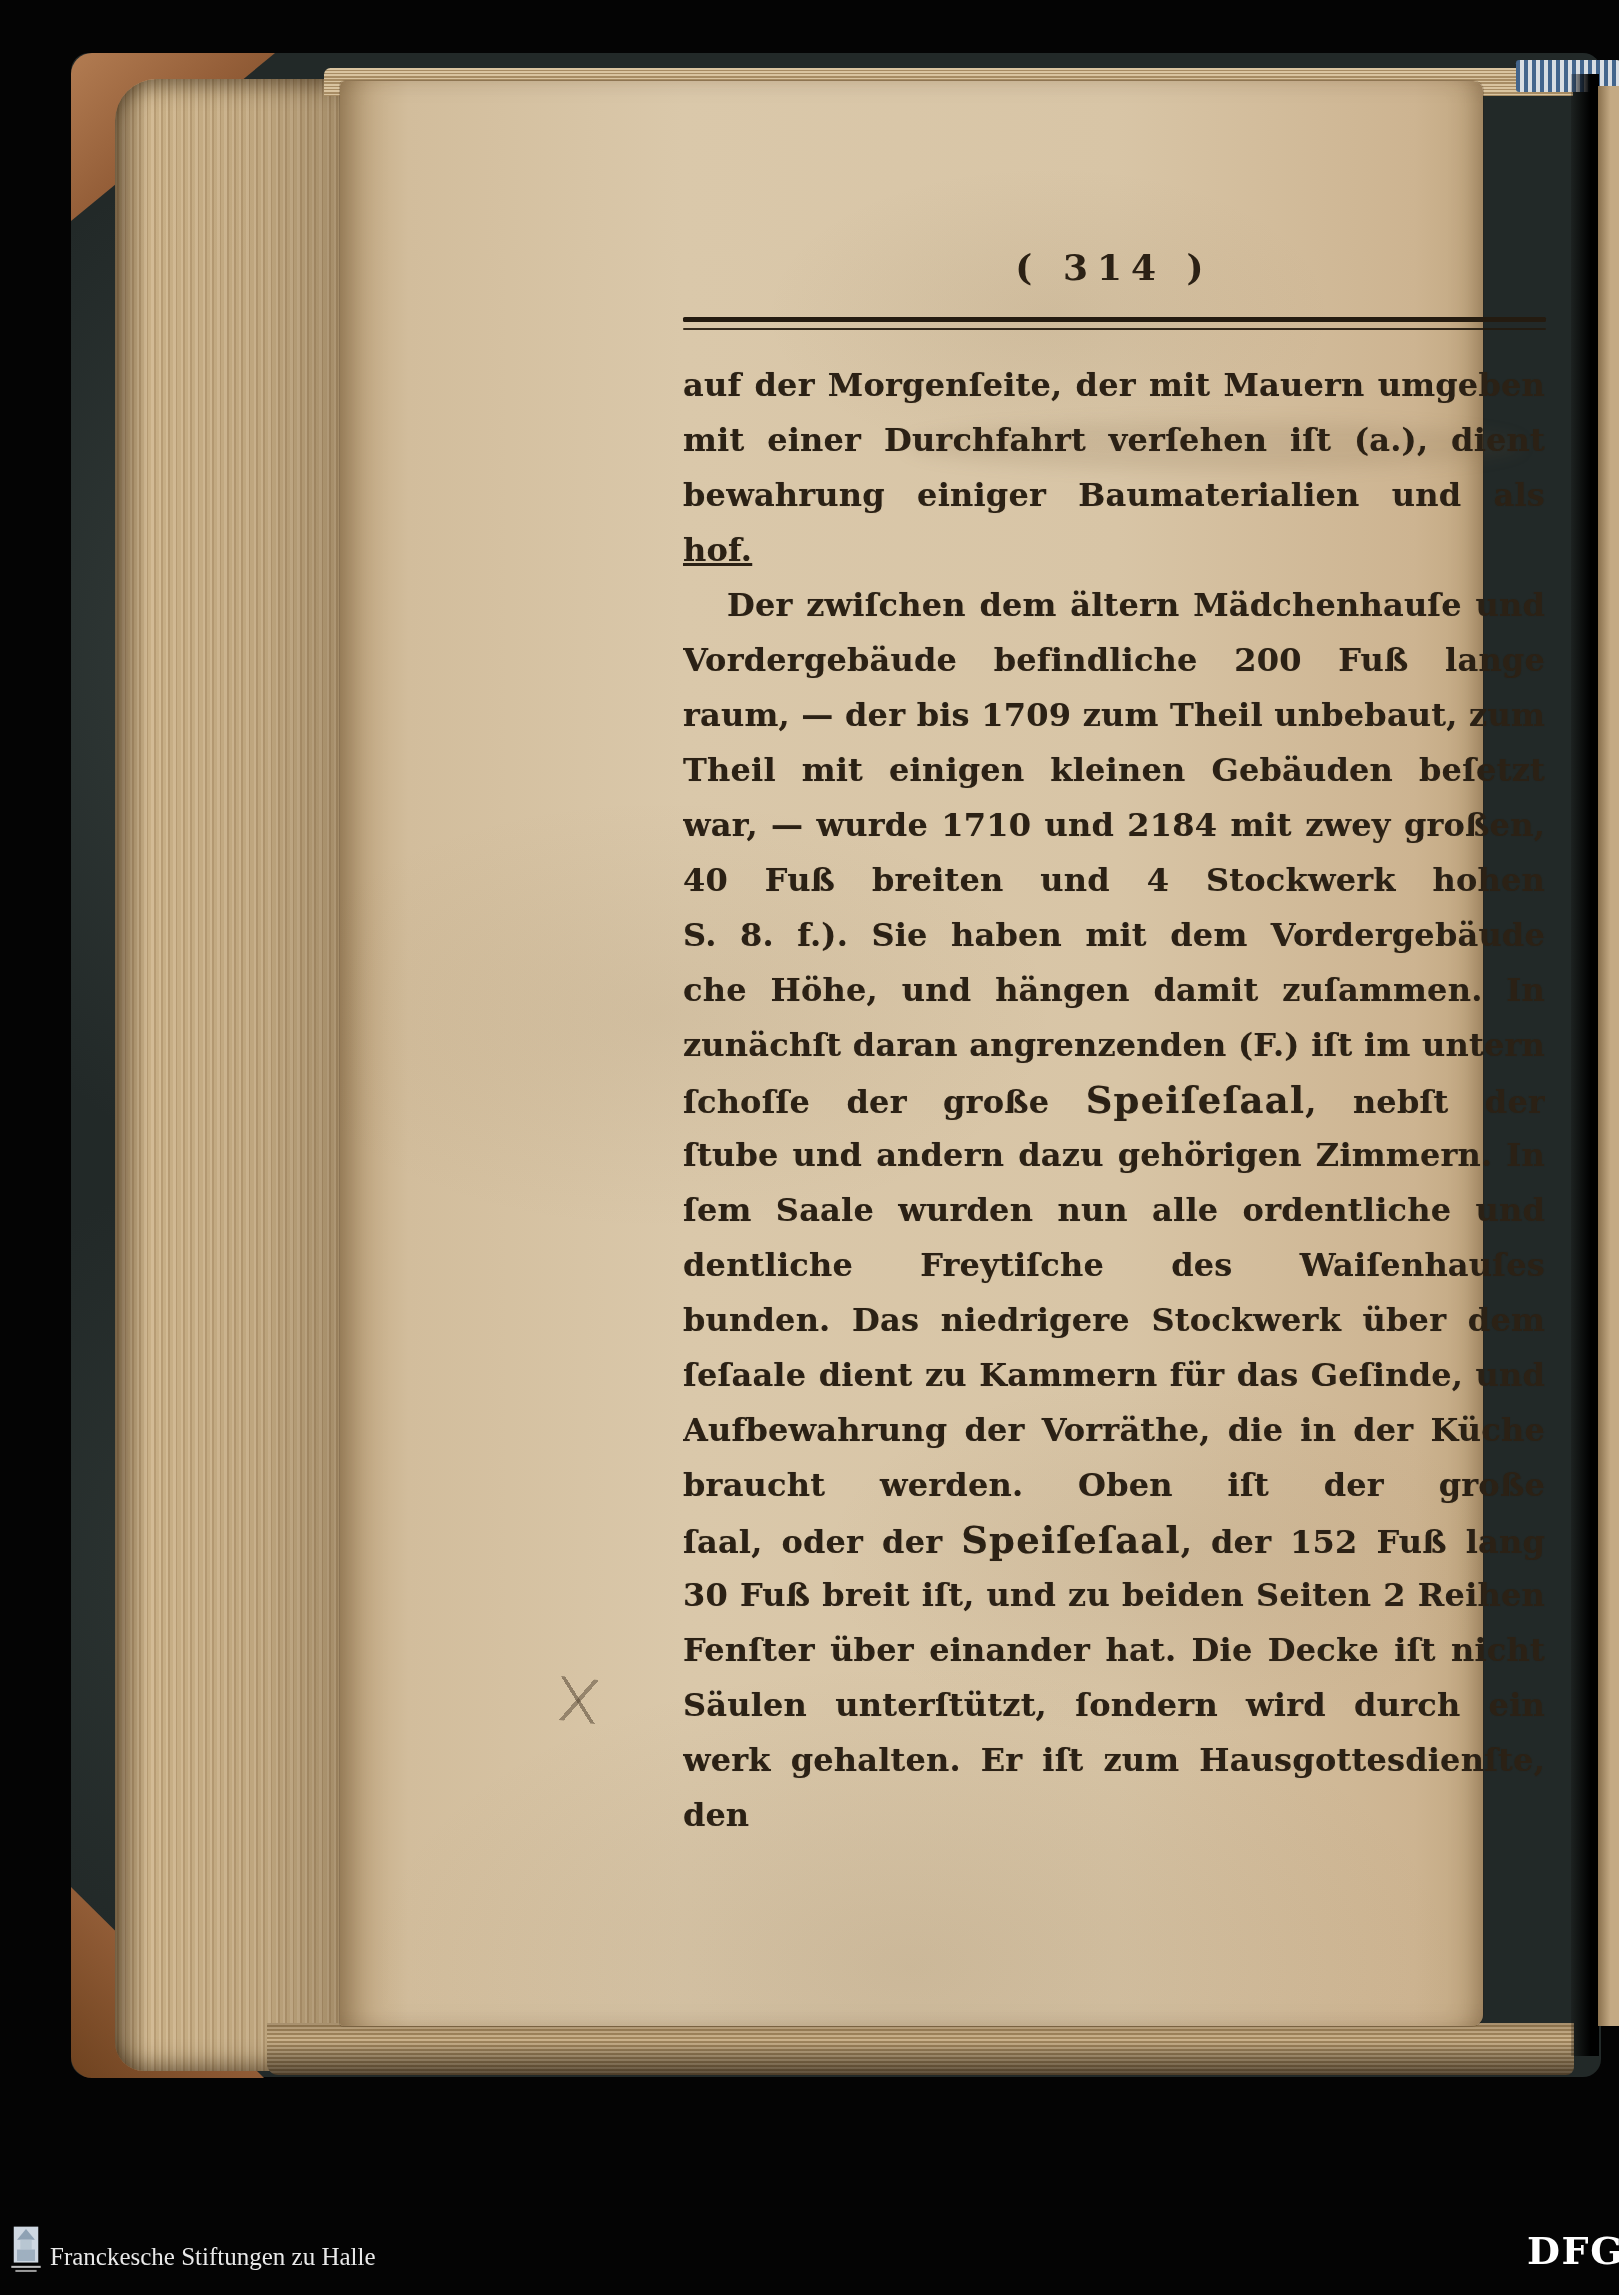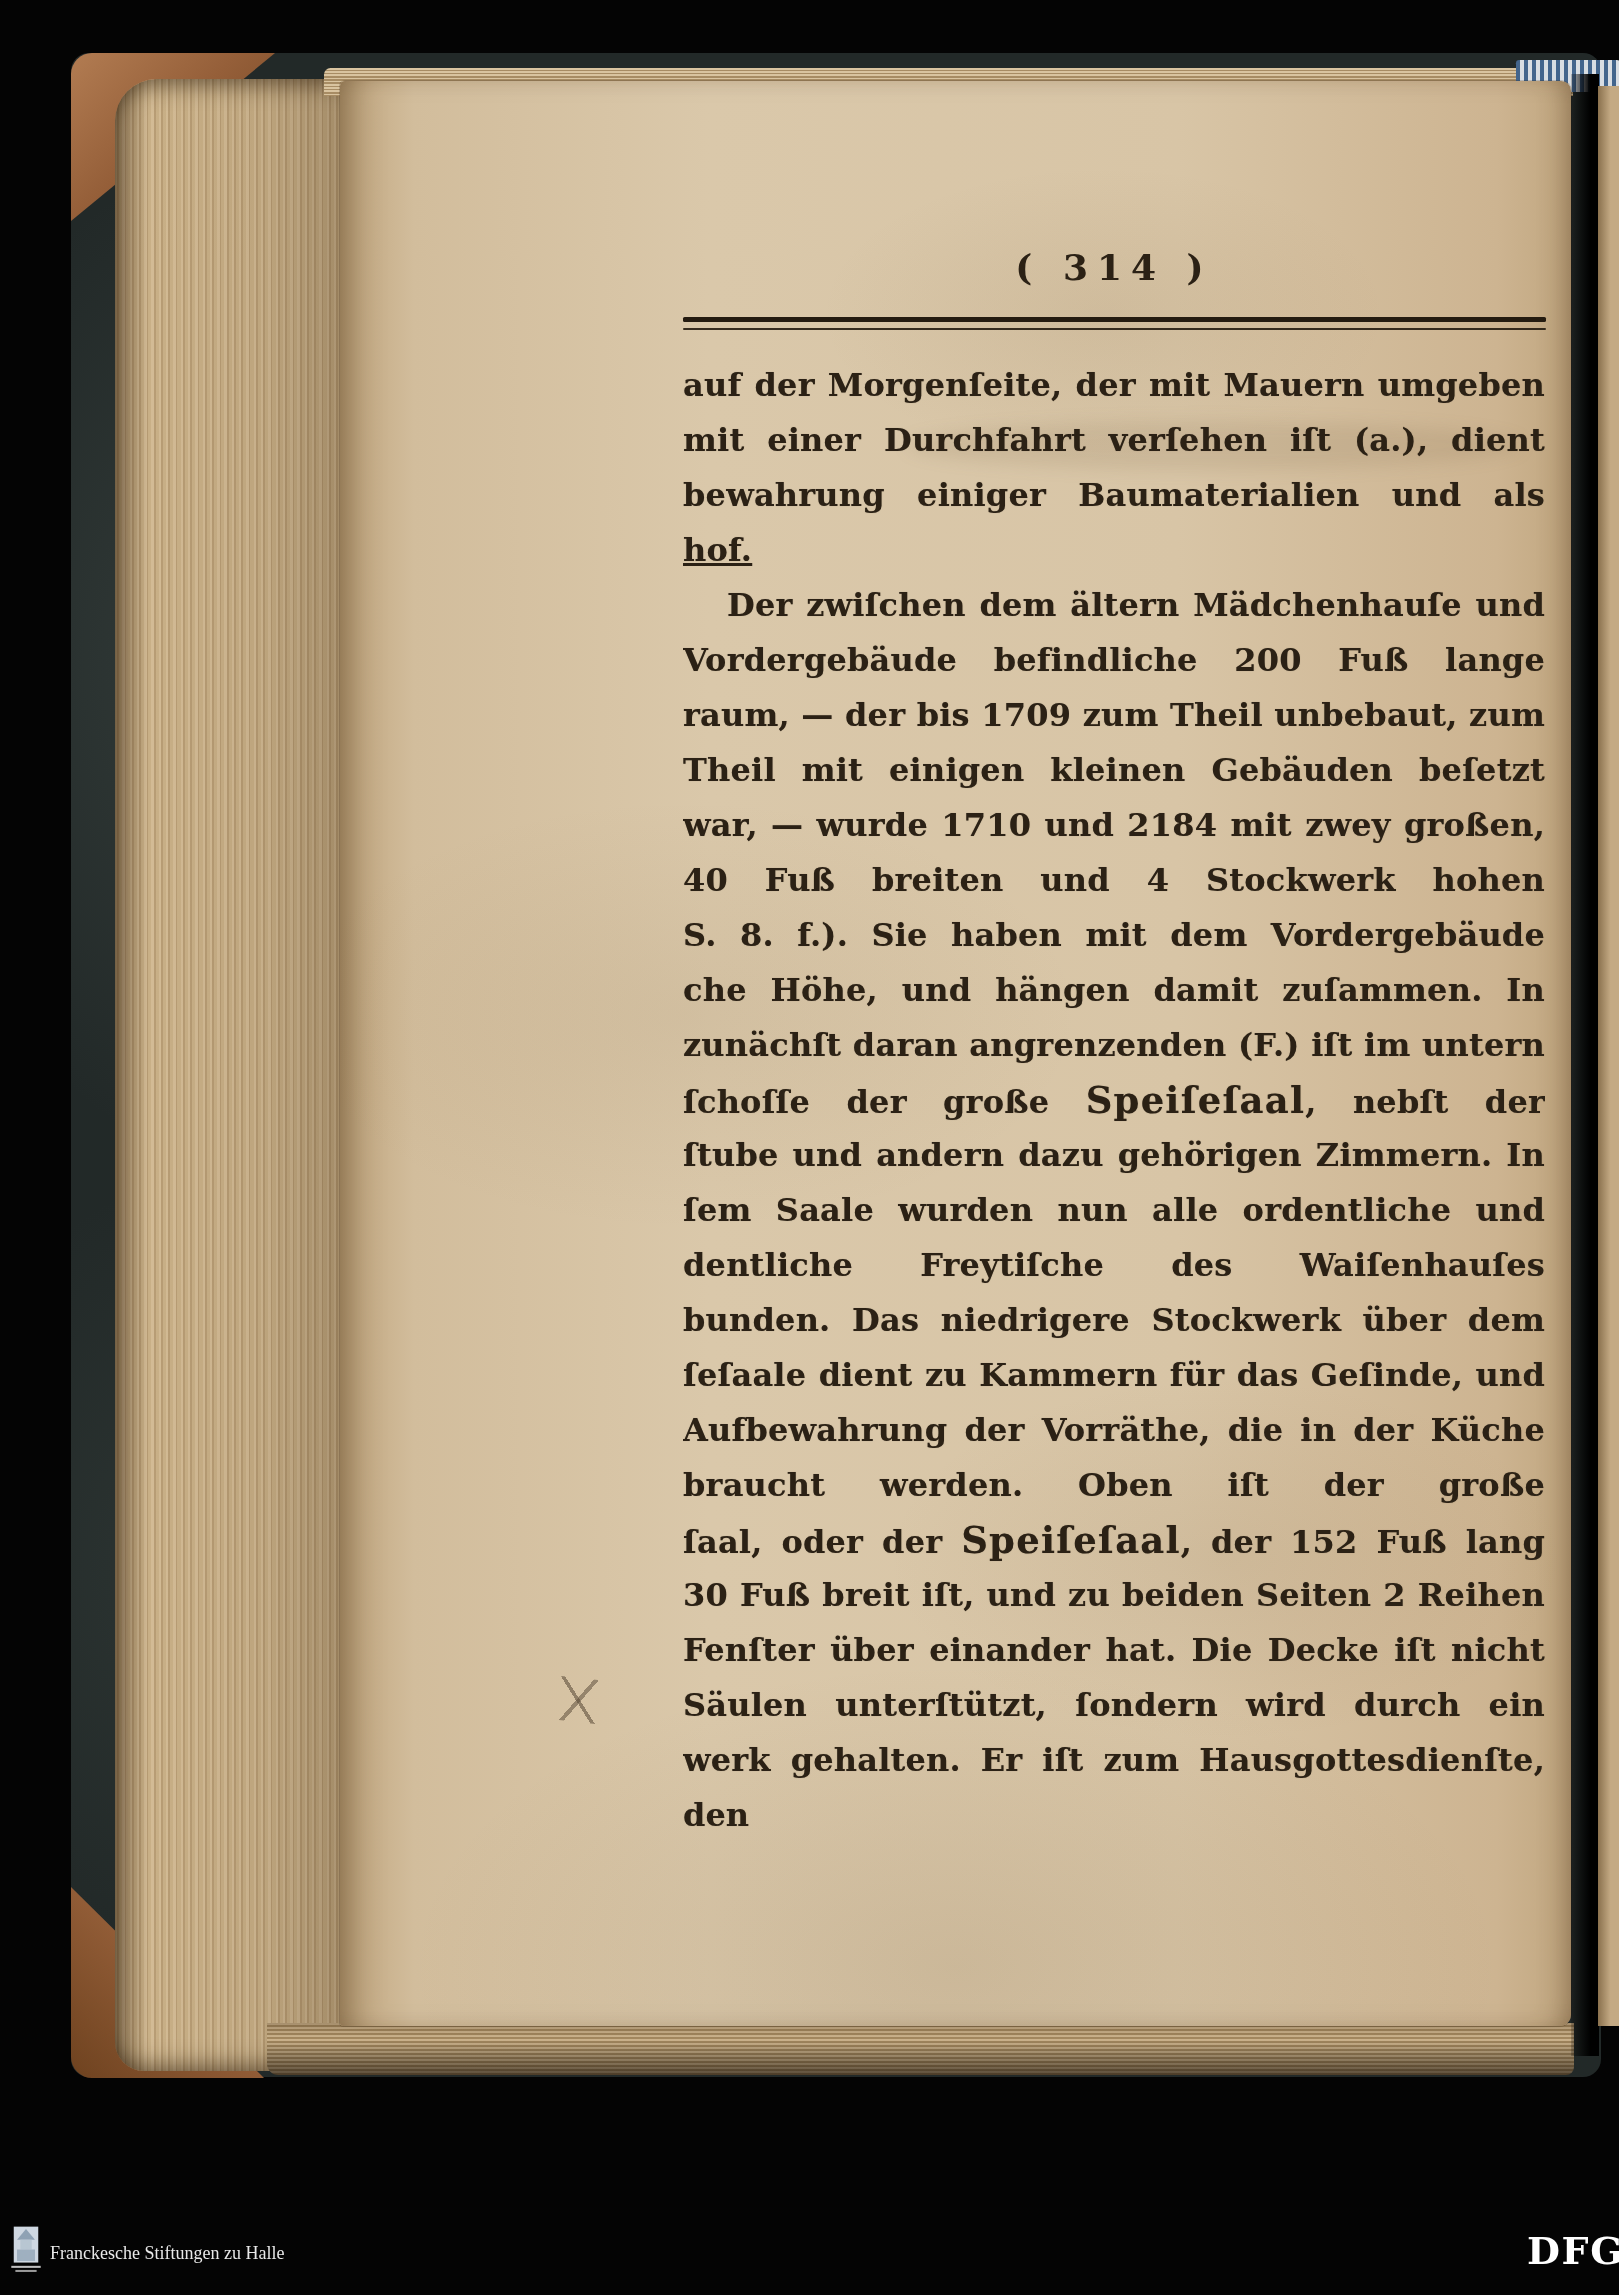--- a/index.html
+++ b/index.html
@@ -61,21 +61,21 @@
     position: absolute; left: 1571px; top: 74px; width: 27.5px; height: 1982px;
     background: linear-gradient(90deg, rgba(10,6,2,0.2), #000 70%);
   }
   .next-sliver {
     position: absolute; left: 1598px; top: 86px; width: 21px; height: 1940px;
     background: linear-gradient(90deg, #8a714e, #c4aa84 60%);
   }
 
   
   .page {
-    position: absolute; left: 340px; top: 81px; width: 1231px; height: 1945px;
+    position: absolute; left: 340px; top: 81px; width: 1143px; height: 1945px;
     border-radius: 4.9px 9.7px 11.3px 3.2px;
     background:
       radial-gradient(ellipse 405px 211px at 62% 12%, rgba(125,98,62,0.10), transparent 70%),
       radial-gradient(ellipse 567px 308px at 28% 48%, rgba(125,98,62,0.09), transparent 70%),
       radial-gradient(ellipse 486px 259px at 72% 76%, rgba(130,100,65,0.10), transparent 70%),
       radial-gradient(ellipse 729px 405px at 50% 97%, rgba(110,85,52,0.13), transparent 75%),
       linear-gradient(90deg, #bfa47c 0%, #d2bd9c 6%, #dac8aa 30%, #d8c5a6 68%, #cdb491 94%, #c0a67f 100%);
     box-shadow:
       inset 26px 0 34px -19.4px rgba(70,45,18,0.5),
       inset -21px 0 29px -18px rgba(70,45,18,0.45),
@@ -117,21 +117,21 @@
     background:
       linear-gradient(52deg, transparent 46%, rgba(85,70,52,0.55) 46%, rgba(85,70,52,0.55) 52%, transparent 52%),
       linear-gradient(-55deg, transparent 46%, rgba(85,70,52,0.5) 46%, rgba(85,70,52,0.5) 53%, transparent 53%);
   }
 
   
   .footer { position: absolute; left: 0; top: 2215px; width: 1619px; height: 81px; }
   .footer-logo { position: absolute; left: 8px; top: 9.7px; }
   .footer-text {
     position: absolute; left: 50px; top: 27.5px;
-    color: #e9e9e9; font-family: "Liberation Serif", serif; font-size: 18px;
+    color: #e9e9e9; font-family: "Liberation Serif", serif; font-size: 25px;
   }
   .dfg {
     position: absolute; left: 1527px; top: 13px;
     color: #ffffff; font-family: "DejaVu Serif", serif;
     font-weight: bold; font-size: 38px; letter-spacing: 1.6px;
   }
 </style>
 </head>
 <body>
 

